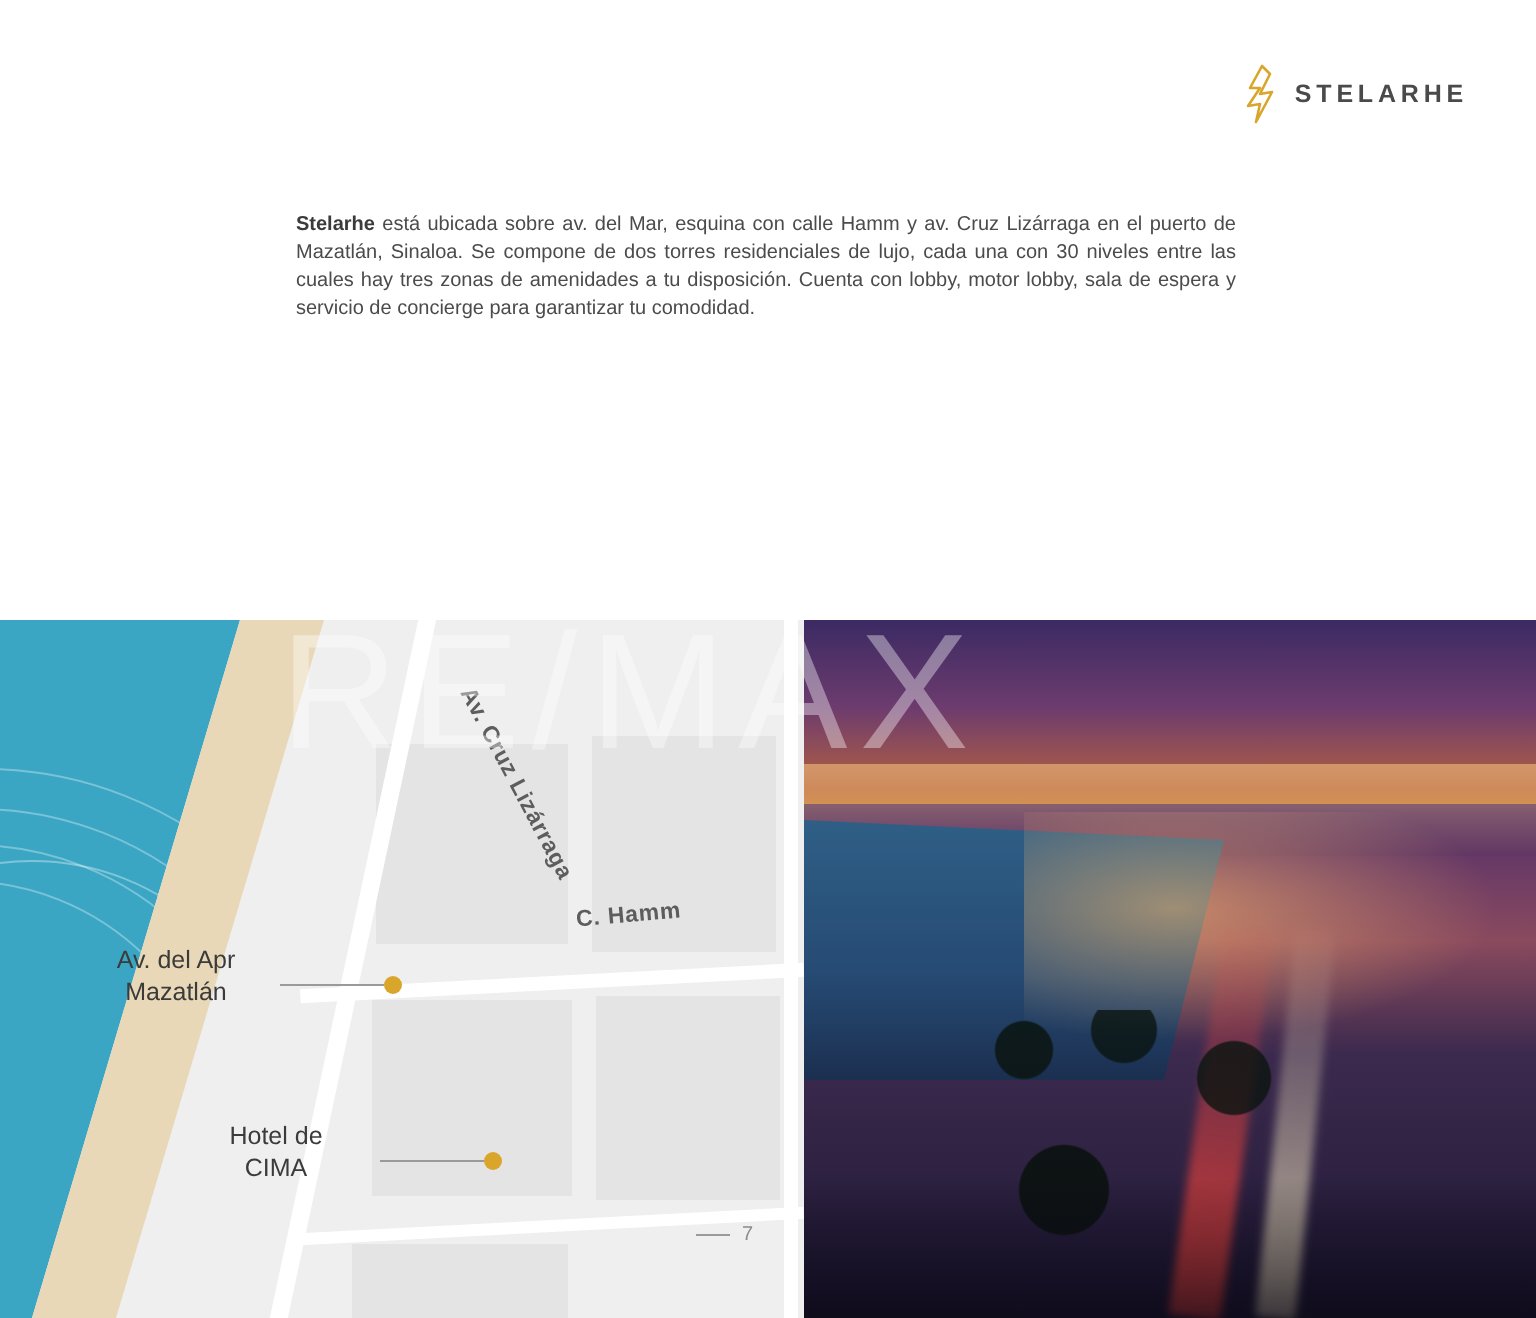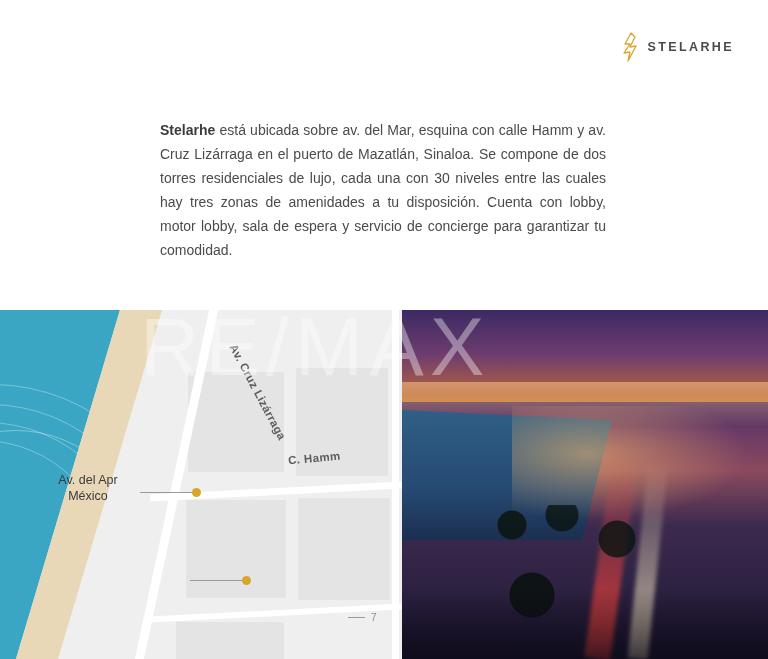--- a/index.html
+++ b/index.html
@@ -46,23 +46,23 @@
   }
 
   
   .copy {
     position: absolute;
     left: 148px;
     top: 106px;
     width: 470px;
   }
   .copy p {
-    margin: 12px;
-    font-size: 14px;
-    line-height: 24px;
+    margin: 0;
+    font-size: 10px;
+    line-height: 14px;
     color: #4b4b4b;
     text-align: justify;
   }
   .copy p .lead {
     font-weight: bold;
     color: #3b3b3b;
   }
   .copy h2 {
     margin: 26px 0 0 0;
     font-size: 15.4px;
@@ -302,25 +302,29 @@
     <div class="road road-h1"></div>
     <div class="road road-h2"></div>
 
     <div class="street-label" style="left:238px; top:32px; transform: rotate(62deg); transform-origin: left top;">Av. Cruz Lizárraga</div>
     <div class="street-label" style="left:288px; top:142px; transform: rotate(-5deg);">C. Hamm</div>
 
     <div class="dot" style="left:192px; top:178px;"></div>
     <div class="leader" style="left:140px; top:182px; width:52px;"></div>
     <div class="map-label" style="left:40px; top:162px; width:96px;">
       <div>Av. del Apr</div>
-      <div>México</div>
+      <div>Mazatlán</div>
     </div>
 
     <div class="dot" style="left:242px; top:266px;"></div>
     <div class="leader" style="left:190px; top:270px; width:52px;"></div>
+    <div class="map-label" style="left:90px; top:250px; width:96px;">
+      <div>Hotel de</div>
+      <div>CIMA</div>
+    </div>
 
     <div class="scale" style="left:348px; top:302px;">
       <span class="scale-bar"></span>
       <span>7</span>
     </div>
   </div>
 
   <div class="photo">
     <div class="sky"></div>
     <div class="city-lights"></div>

